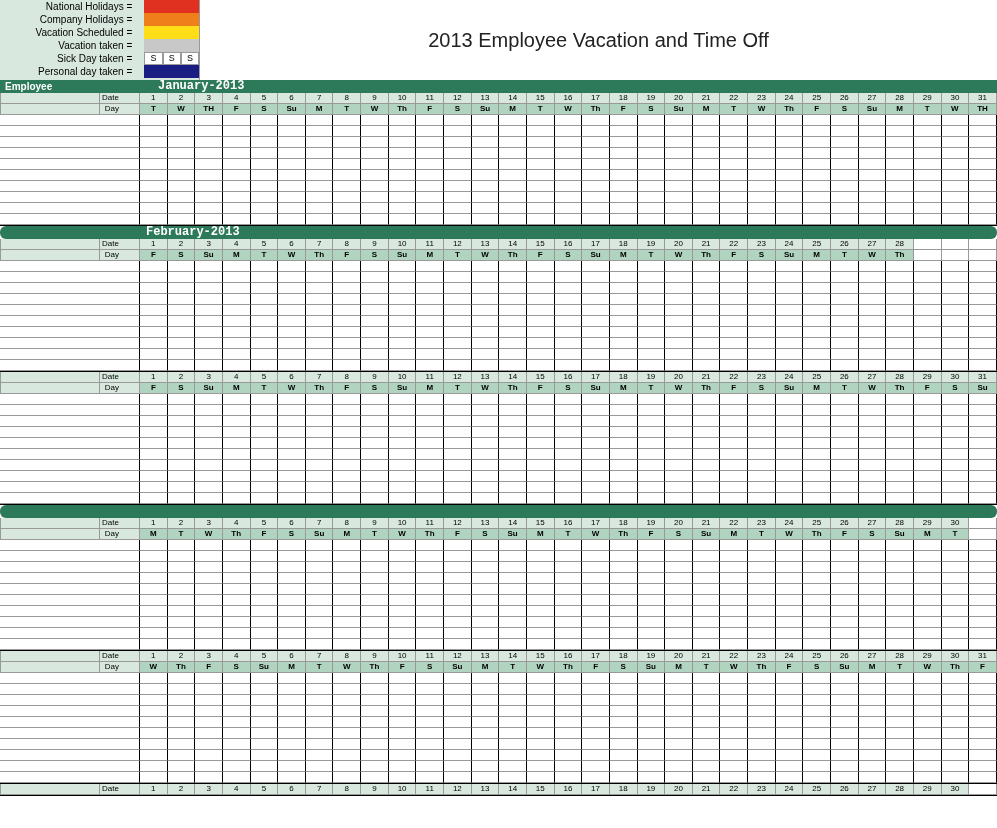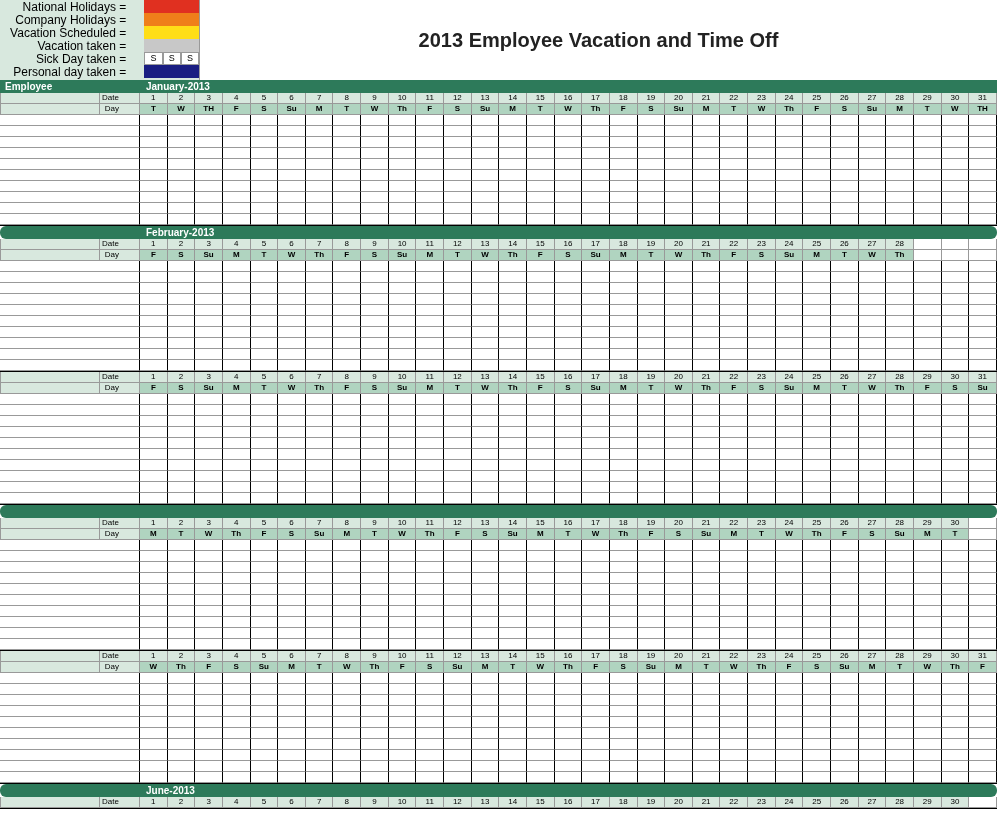--- a/index.html
+++ b/index.html
@@ -1,35 +1,35 @@
 <!DOCTYPE html>
 <html><head>
 <meta charset="utf-8">
 <style>
   * { box-sizing: border-box; margin: 0; padding: 0; }
   body { font-family: Arial, sans-serif; font-size: 9px; background: #fff; width: 997px; }
   
   .header-section { display: flex; height: 80px; }
   .legend { width: 200px; background: #d8e8de; border-right: 1px solid #999; }
   .legend-row { display: flex; height: 13px; align-items: center; }
-  .legend-label { width: 145px; text-align: right; padding-right: 18px; font-size: 12px; }
+  .legend-label { width: 145px; text-align: right; padding-right: 12px; font-size: 10px; }
   .legend-swatch { width: 55px; height: 13px; display: flex; }
   .swatch-red { background: #e03020; width: 100%; height: 100%; }
   .swatch-orange { background: #ef7f1a; width: 100%; height: 100%; }
   .swatch-yellow { background: #ffde17; width: 100%; height: 100%; }
   .swatch-grey { background: #c8c8c8; width: 100%; height: 100%; }
   .swatch-navy { background: #1a1e82; width: 100%; height: 100%; }
   .swatch-sick { display: flex; width: 100%; height: 100%; }
   .swatch-sick span { flex: 1; text-align: center; border: 1px solid #999; background: #fff; font-size: 9px; line-height: 11px; }
   
-  .title-area { flex: 1; display: flex; align-items: center; justify-content: center; font-size: 20px; font-weight: bold; color: #222; }
+  .title-area { flex: 1; display: flex; align-items: center; justify-content: center; font-size: 20px; font-weight: normal; color: #222; }
   
-  .emp-header { display: flex; background: #2d7a5a; color: #fff; height: 13px; }
+  .emp-header { display: flex; background: #2d7a5a; color: #fff; height: 13px; gap: 12px; }
   .emp-label { width: 140px; padding-left: 5px; font-weight: bold; font-size: 10px; line-height: 13px; }
-  .month-label { flex: 1; padding-left: 6px; font-weight: bold; font-size: 10px; line-height: 13px; }
+  .month-label { flex: 1; padding-left: 6px; font-weight: bold; font-size: 12px; line-height: 13px; font-family: Liberation Mono, monospace; }
   
   .month-block { border-bottom: 1px solid #000; }
   
   .date-row, .day-row { display: flex; height: 11px; font-size: 8px; }
   .row-label-col { width: 140px; display: flex; }
   .row-label-left { width: 100px; background: #d8e8de; border: 1px solid #999; border-top: none; }
   .row-label-right { width: 40px; text-align: right; padding-right: 20px; background: #d8e8de; border: 1px solid #999; border-top: none; border-left: none; line-height: 10px; }
   .cells { flex: 1; display: flex; }
   .cell { flex: 1; border-right: 1px solid #999; border-bottom: 1px solid #999; text-align: center; line-height: 10px; min-width: 0; }
   .date-row .cell { background: #d8e8de; }
@@ -2299,24 +2299,20 @@
           <div class="ecell"></div>
           <div class="ecell"></div>
           <div class="ecell"></div>
           <div class="ecell"></div>
           <div class="ecell"></div>
           <div class="ecell"></div>
         </div>
       </div>
     </div>
     <div class="month-block">
-      <div class="month-header">
-        <div class="spacer"></div>
-        <div class="month-label">June-2013</div>
-      </div>
       <div class="date-row">
         <div class="row-label-col">
           <div class="row-label-left"></div>
           <div class="row-label-right">Date</div>
         </div>
         <div class="cells">
           <div class="cell">1</div>
           <div class="cell">2</div>
           <div class="cell">3</div>
           <div class="cell">4</div>

